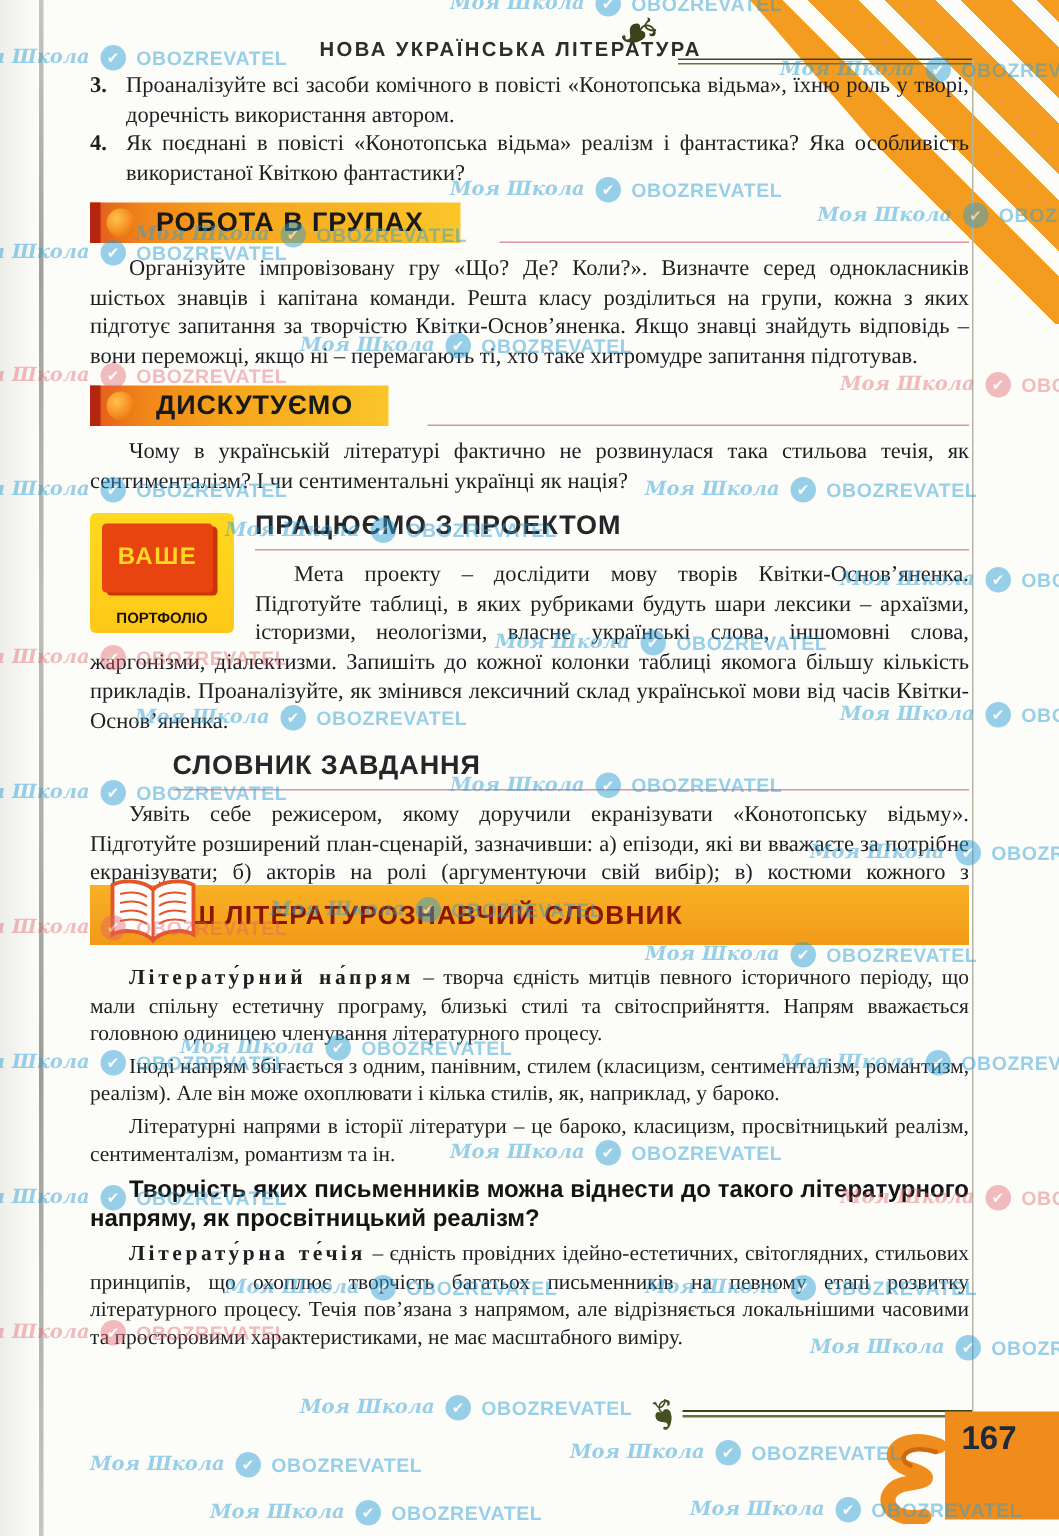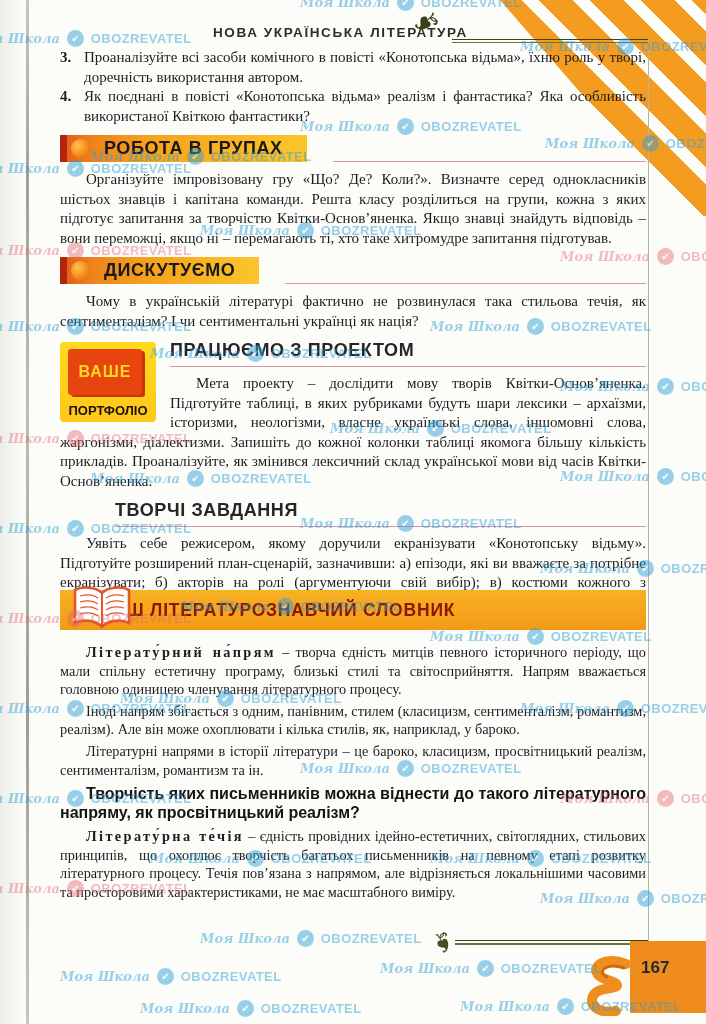--- a/index.html
+++ b/index.html
@@ -46,39 +46,39 @@
         padding-bottom:5px;margin:4px 0 7px 0;overflow:hidden;}
   .subhead.indent{margin-left:55px;}
   
   .badge{float:left;width:96px;height:80px;margin:2px 14px 6px 0;border-radius:4px;
         background:linear-gradient(180deg,#ffd91f,#fec818);position:relative;}
   .badge-case{position:absolute;left:8px;right:14px;top:7px;height:46px;background:#e8440f;
         border-radius:3px;box-shadow:3px 2px 0 #c93608;display:flex;align-items:center;justify-content:center;}
   .badge-l1{font-family:"Liberation Sans",sans-serif;font-weight:700;font-size:16px;
         letter-spacing:1px;color:#ffd91f;}
   .badge-l2{position:absolute;left:0;right:0;bottom:4px;text-align:center;
-        font-family:"Liberation Sans",sans-serif;font-weight:700;font-size:13px;color:#1d1208;}
+        font-family:"Liberation Sans",sans-serif;font-weight:700;font-size:10px;color:#1d1208;}
   
   .dict{position:absolute;left:60px;top:590px;width:586px;z-index:2;}
   .dict-banner{position:relative;height:40px;background:linear-gradient(180deg,#f8b125,#f29a17);
         display:flex;align-items:center;}
   .dict-banner-text{font-family:"Liberation Sans",sans-serif;font-size:17.5px;font-weight:700;
         letter-spacing:.8px;color:#8a1600;padding-left:40px;}
   .book-ic{position:absolute;left:10px;top:-9px;width:64px;height:56px;}
   .dict-p{font-size:14.3px;line-height:18.6px;text-align:justify;text-indent:26px;margin:0 0 3px 0;}
   .dict-p:first-of-type{margin-top:13px;}
   .term{font-weight:700;letter-spacing:2.4px;}
   .dict-q{font-family:"Liberation Sans",sans-serif;font-weight:700;font-size:16px;
         line-height:19px;text-align:justify;text-indent:26px;color:#141414;margin:5px 0 5px 0;}
   
   .leaf{position:absolute;left:430px;top:925px;z-index:2;font-size:30px;color:#42511f;
         transform:rotate(-95deg) scaleX(-1);}
   .pagebox{position:absolute;left:630px;top:941px;width:76px;height:72px;background:#ef8c1c;z-index:2;}
-  .pagenum{font-family:"Liberation Sans",sans-serif;font-weight:700;font-size:17px;
-        color:#222a38;padding:17px 0 0 11px;display:block;}
+  .pagenum{font-family:"Liberation Sans",sans-serif;font-weight:700;font-size:22px;
+        color:#222a38;padding:5px 0 0 11px;display:block;}
   .swirl{position:absolute;left:580px;top:956px;width:60px;height:60px;z-index:3;}
   
   .wm-layer{position:absolute;inset:0;z-index:5;pointer-events:none;overflow:hidden;}
   .wm{position:absolute;white-space:nowrap;color:#2b9fd6;opacity:.48;display:flex;
         align-items:center;gap:7px;}
   .wm-red{color:#e2606a;opacity:.42;}
   .wm-school{font-family:"DejaVu Serif",serif;font-style:italic;font-weight:700;font-size:13px;}
   .wm-logo{width:17px;height:17px;border-radius:50%;background:currentColor;color:inherit;
         display:inline-flex;align-items:center;justify-content:center;flex:none;
         font-size:10px;font-style:normal;}
@@ -133,21 +133,21 @@
       <div class="badge">
         <div class="badge-case">
           <span class="badge-l1">ВАШЕ</span>
         </div>
         <span class="badge-l2">ПОРТФОЛІО</span>
       </div>
       <h2 class="subhead">ПРАЦЮЄМО З ПРОЕКТОМ</h2>
       <p class="para">Мета проекту – дослідити мову творів Квітки-Основ’яненка. Підготуйте таблиці, в яких рубриками будуть шари лексики – архаїзми, історизми, неологізми, власне українські слова, іншомовні слова, жаргонізми, діалектизми. Запишіть до кожної колонки таблиці якомога більшу кількість прикладів. Проаналізуйте, як змінився лексичний склад української мови від часів Квітки-Основ’яненка.</p>
     </div>
 
-    <h2 class="subhead indent">ТВОРЧІ ЗАВДАННЯ</h2>
+    <h2 class="subhead indent">СЛОВНИК ЗАВДАННЯ</h2>
     <p class="para">Уявіть себе режисером, якому доручили екранізувати «Конотопську відьму». Підготуйте розширений план-сценарій, зазначивши: а) епізоди, які ви вважаєте за потрібне екранізувати; б) акторів на ролі (аргументуючи свій вибір); в) костюми кожного з персонажів; г) деталі інтер’єру, де повинні відбуватися зйомки.</p>
   </div>
 
   <div class="dict">
     <div class="dict-banner">
       <svg class="book-ic" viewBox="0 0 64 52">
         <path d="M32 10 C26 4 12 3 5 7 L5 40 C12 36 26 37 32 44 C38 37 52 36 59 40 L59 7 C52 3 38 4 32 10 Z" fill="#ffffff" stroke="#e4562a" stroke-width="2.6"></path>
         <path d="M32 10 L32 44" stroke="#e4562a" stroke-width="2"></path>
         <path d="M10 13 C17 11 24 12 28 15 M10 19 C17 17 24 18 28 21 M10 25 C17 23 24 24 28 27 M10 31 C17 29 24 30 28 33 M36 15 C40 12 47 11 54 13 M36 21 C40 18 47 17 54 19 M36 27 C40 24 47 23 54 25 M36 33 C40 30 47 29 54 31" fill="none" stroke="#e4562a" stroke-width="1.3"></path>
       </svg>

